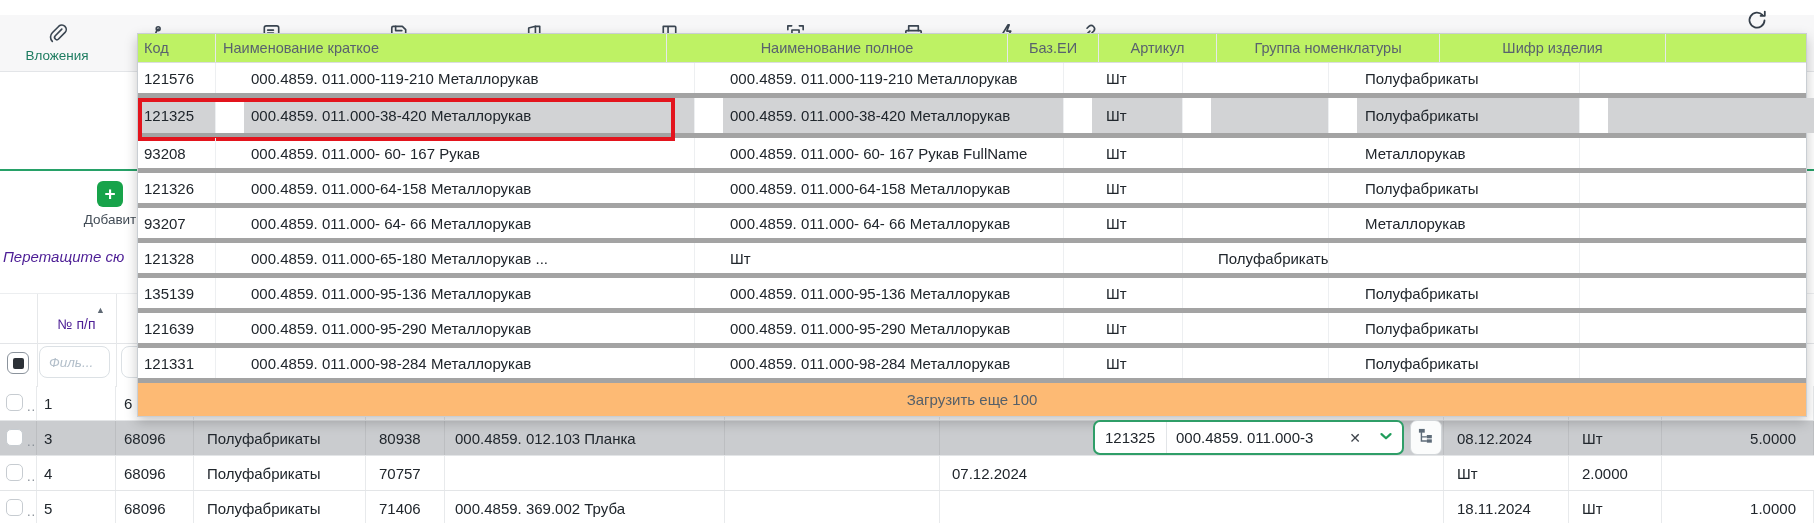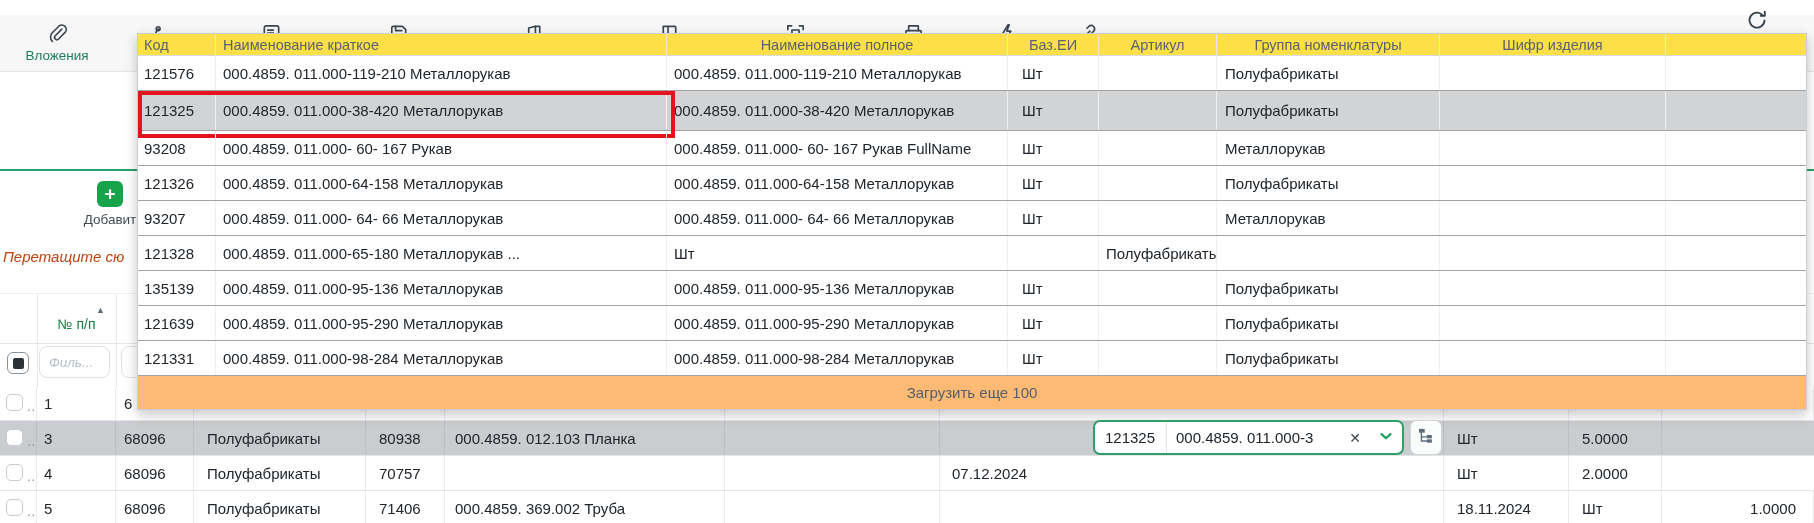--- a/index.html
+++ b/index.html
@@ -21,28 +21,28 @@
   .refresh-btn { position:absolute; left:1745px; top:8px; z-index:1; cursor:pointer; }
 
   
   .tabline { position:absolute; left:0; top:169px; width:1814px; height:2px; background:#27a168; z-index:1; }
   .add-btn { position:absolute; left:97px; top:181px; width:26px; height:26px; background:#17a34a;
              border-radius:6px; color:#fff; font-size:19px; line-height:25px; text-align:center;
              z-index:1; cursor:pointer; font-weight:bold; }
   .add-label { position:absolute; left:50px; top:212px; width:120px; text-align:center;
                font-size:13.5px; color:#424c56; z-index:1; white-space:nowrap; }
   .drag-hint { position:absolute; left:3px; top:248px; font-size:15px; font-style:italic;
-               color:#c2410c; white-space:nowrap; z-index:1; }
+               color:#4c1d95; white-space:nowrap; z-index:1; }
 
   
   .btable { position:absolute; left:0; top:293px; width:1814px; z-index:1; }
   .bheader { position:relative; height:51px; border-top:1px solid #eceef0; border-bottom:1px solid #e3e5e8; }
   .colline { position:absolute; top:0; width:1px; height:93px; background:#e6e8ea; }
   .numhead { position:absolute; left:37px; top:22px; width:79px; text-align:center;
-             font-size:14px; color:#15803d; }
+             font-size:14px; color:#4c1d95; }
   .sort-arrow { position:absolute; left:96px; top:11px; font-size:9px; color:#5f6974; cursor:pointer; }
   .filterrow { position:absolute; left:0; top:51px; width:1814px; height:42px; }
   .selall { position:absolute; left:7px; top:8px; width:22px; height:22px; border:1.5px solid #8b939c;
             border-radius:6px; background:#fff; display:flex; align-items:center; justify-content:center; cursor:pointer; }
   .selall i { display:block; width:11px; height:11px; background:#2c3137; border-radius:2px; }
   .finput { position:absolute; top:2px; height:32px; border:1px solid #dce1e5; border-radius:8px;
             background:#fff; font-style:italic; font-size:13.5px; color:#b3bfca; padding-left:9px;
             font-family:"Liberation Sans","DejaVu Sans",sans-serif; outline:none; }
   .finput::placeholder { color:#b3bfca; font-style:italic; }
   .fi1 { left:39px; width:71px; } .fi2 { left:121px; width:56px; }
@@ -73,28 +73,28 @@
   .ed-clear { width:30px; text-align:center; color:#3d434a; font-size:14px; cursor:pointer; }
   .ed-chev { width:32px; display:flex; justify-content:center; cursor:pointer; }
   .tree-btn { position:absolute; left:1410px; top:420px; width:32px; height:35px; background:#fbfcfc;
               border:1px solid #d2d6d9; border-radius:7px; display:flex; align-items:center;
               justify-content:center; z-index:11; cursor:pointer; }
 
   
   .panel { position:absolute; left:137px; top:33px; width:1670px; background:#fff;
            border:1px solid #c9ced3; box-shadow:0 5px 12px rgba(0,0,0,.22); z-index:10; }
   .pgrid { display:grid; grid-template-columns:78px 451px 341px 91px 118px 223px 226px 1fr; }
-  .phead { height:22px; background:#fde047; border-bottom:1px solid #dadde0;
+  .phead { height:29px; background:#bef264; border-bottom:1px solid #dadde0;
            font-size:14.5px; color:#59626e; }
   .phead > div { display:flex; align-items:center; justify-content:center;
                  border-right:1px solid #e6e8eb; padding:0 6px; overflow:hidden; white-space:nowrap; }
   .phead > :nth-child(1){ justify-content:flex-start; padding-left:6px; }
   .phead > :nth-child(2){ justify-content:flex-start; padding-left:7px; }
   .phead > :nth-child(8){ border-right:none; }
-  .prow { height:35px; border-bottom:1px solid #a3a3a3; font-size:15px; position:relative; cursor:pointer; }
+  .prow { height:35px; border-bottom:5px solid #a3a3a3; font-size:15px; position:relative; cursor:pointer;gap:28px; }
   .prow > div { display:flex; align-items:center; border-right:1px solid #edeff1; padding-left:7px;
                 white-space:nowrap; overflow:hidden; }
   .prow > :nth-child(1){ padding-left:6px; }
   .prow > :nth-child(4){ padding-left:14px; }
   .prow > :nth-child(6){ padding-left:8px; }
   .prow > :nth-child(8){ border-right:none; }
   .prow.hl { height:40px; }
   .prow.hl > div { background:#d2d3d5; }
   .prow.hl::after { content:""; position:absolute; left:0; top:0; width:529px; height:100%;
                     border:4px solid #e3141d; pointer-events:none; }
@@ -253,20 +253,21 @@
           <span class="cb"></span>
           <span class="dots">..</span>
         </div>
         <div>3</div>
         <div>68096</div>
         <div>Полуфабрикаты</div>
         <div>80938</div>
         <div>000.4859. 012.103 Планка</div>
         <div></div>
         <div></div>
+        <div>08.12.2024</div>
         <div>Шт</div>
         <div>5.0000</div>
       </div>
 
       <div class="drow">
         <div>
           <span class="cb"></span>
           <span class="dots">..</span>
         </div>
         <div>4</div>

